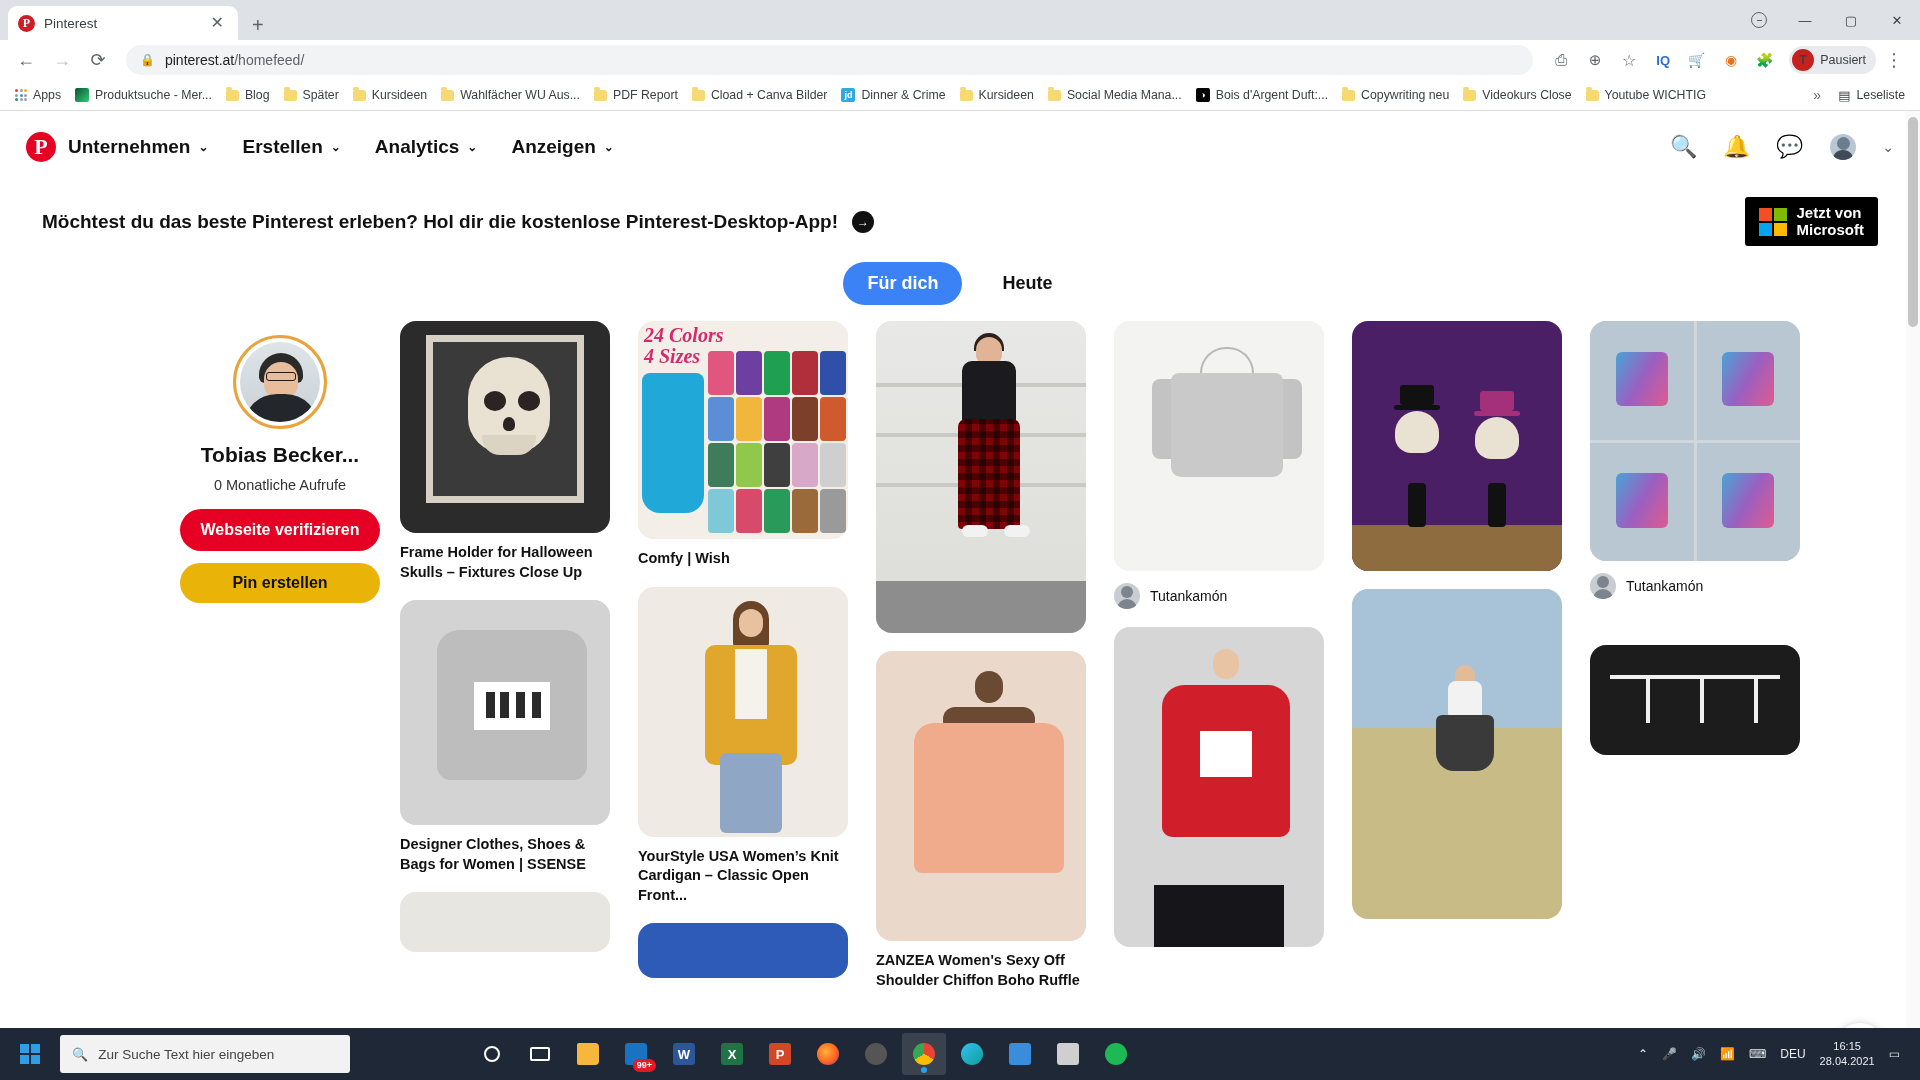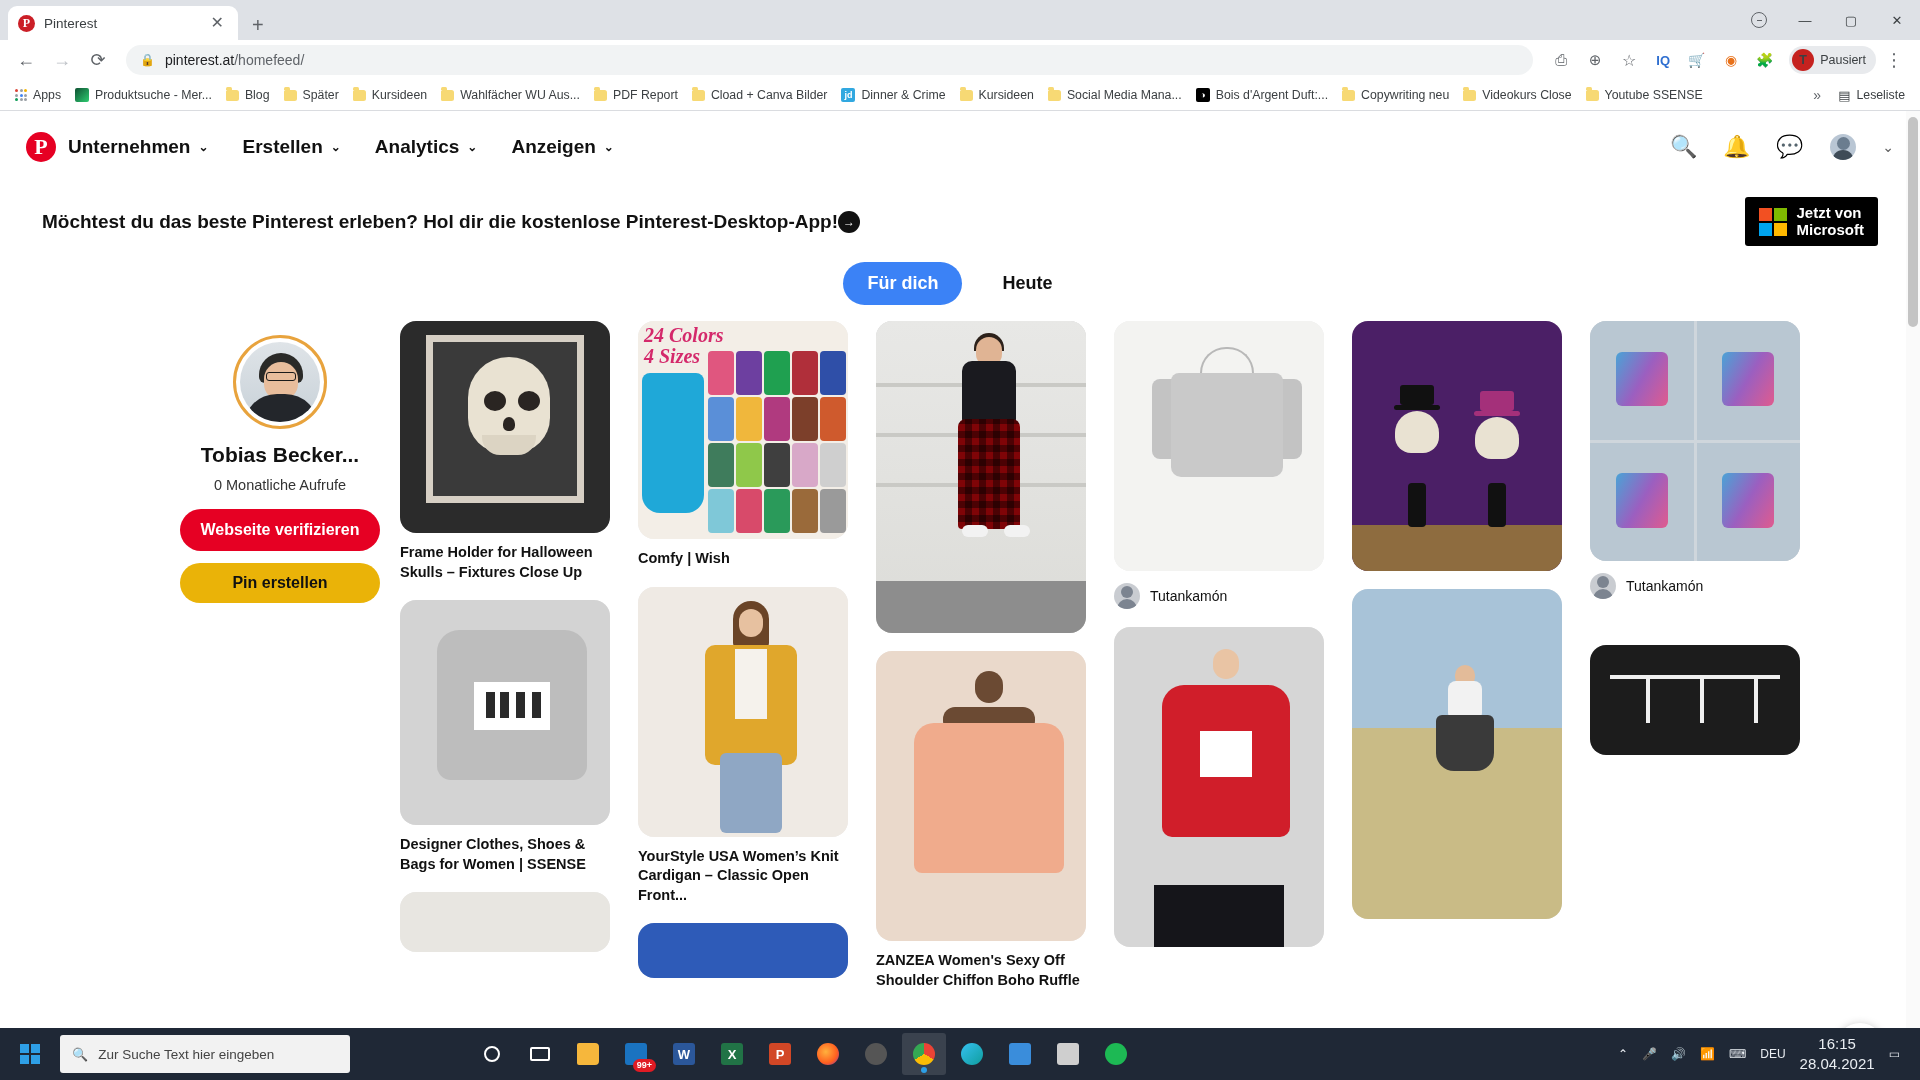--- a/index.html
+++ b/index.html
@@ -105,21 +105,21 @@
   .pin-nav { display:flex; align-items:center; gap: 34px; }
   .pin-nav-item { display:flex; align-items:center; gap:8px; font-size:19px; font-weight:bold; color:#111; }
   .chev { font-size:12px; font-weight:bold; }
   .pin-header-right { margin-left:auto; display:flex; align-items:center; gap:26px; }
   .hicon { color:#5f5f5f; font-size:22px; display:flex;align-items:center;justify-content:center;}
   .avatar-sm { width:26px;height:26px;border-radius:50%;overflow:hidden;background:#b9c6d4;position:relative;}
   .avatar-sm:after{content:"";position:absolute;width:13px;height:13px;border-radius:50%;background:#6b7d8f;left:6.5px;top:3px;}
   .avatar-sm:before{content:"";position:absolute;width:22px;height:12px;border-radius:11px 11px 0 0;background:#3e4b57;left:2px;top:16px;}
 
   .promo-row { display:flex; align-items:center; padding: 14px 42px 10px 42px; }
-  .promo-text { font-size: 19px; font-weight: bold; color:#111; display:flex; align-items:center; }
+  .promo-text { font-size: 19px; font-weight: bold; color:#111; display:flex; align-items:center; gap:14px;}
   .promo-arrow {
     width:22px;height:22px;border-radius:50%;background:#111;color:#fff;
     display:flex;align-items:center;justify-content:center;font-size:12px;
   }
   .ms-badge {
     margin-left:auto; background:#000; color:#fff; padding:8px 14px; border-radius:3px;
     display:flex; align-items:center; gap:10px;
   }
   .ms-grid { display:grid; grid-template-columns: 13px 13px; grid-template-rows: 13px 13px; gap:2px; }
   .ms-grid i { display:block; }
@@ -268,21 +268,21 @@
   .tb-search {
     width:290px;height:38px;background:#f2f2f2;border-radius:3px;display:flex;align-items:center;
     gap:10px;padding:0 12px;margin-left:6px;color:#444;font-size:13.5px;
   }
   .tb-items { display:flex; align-items:center; gap:4px; margin-left: 120px; }
   .tbi { width:44px;height:42px;display:flex;align-items:center;justify-content:center;position:relative;border-radius:3px;}
   .tbi .sq{width:22px;height:22px;border-radius:3px;}
   .badge{position:absolute;right:2px;bottom:3px;background:#e01b24;color:#fff;font-size:9px;
     border-radius:8px;padding:1px 4px;line-height:1.2;font-weight:bold;}
   .tray { margin-left:auto; display:flex; align-items:center; gap:14px; padding-right:14px; color:#e9edf2; font-size:12px;}
-  .tray-clock { text-align:center; line-height:1.35; font-size:15px; }
+  .tray-clock { text-align:center; line-height:1.35; font-size:11px; }
 
   .ctx-dot { width:6px;height:6px;border-radius:50%;background:#2e9fe6;position:absolute;bottom:2px;left:50%;transform:translateX(-50%);}
 </style>
 </head>
 <body>
 
 <div class="browser">
 
   <div class="tabstrip">
     <div class="tab">
@@ -387,21 +387,21 @@
     <div class="bm">
       <span class="bm-folder"></span>
       <span>Copywriting neu</span>
     </div>
     <div class="bm">
       <span class="bm-folder"></span>
       <span>Videokurs Close</span>
     </div>
     <div class="bm">
       <span class="bm-folder"></span>
-      <span>Youtube SSENSE</span>
+      <span>Youtube WICHTIG</span>
     </div>
     <div class="bm-overflow">»</div>
     <div class="bm-reading">
       <span style="font-size:13px;">▤</span>
       <span>Leseliste</span>
     </div>
   </div>
 
   <div class="page">
 

